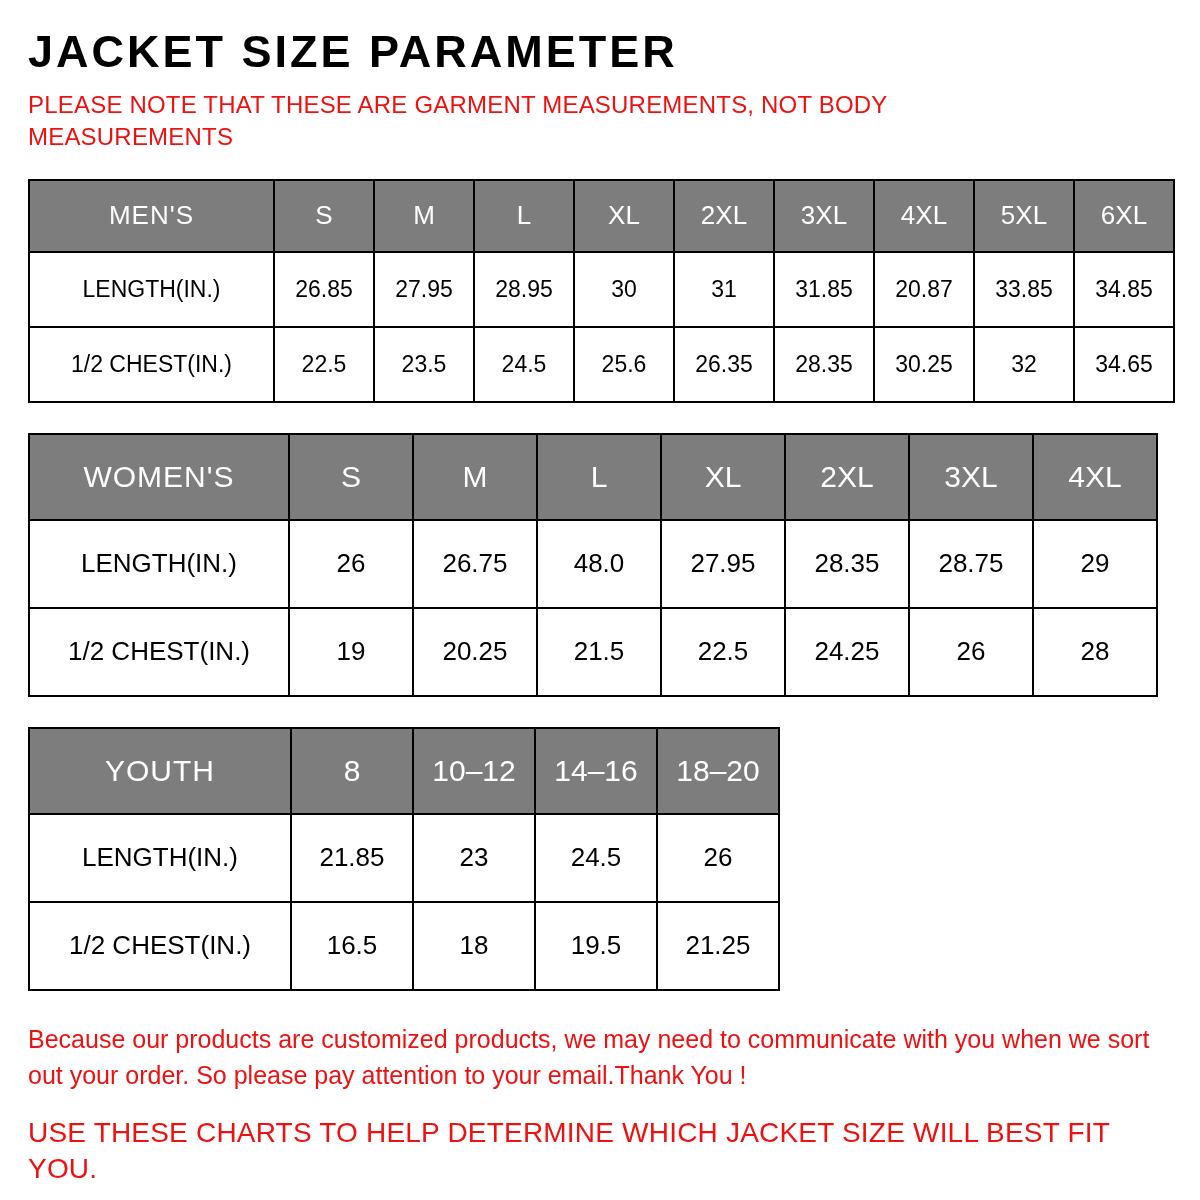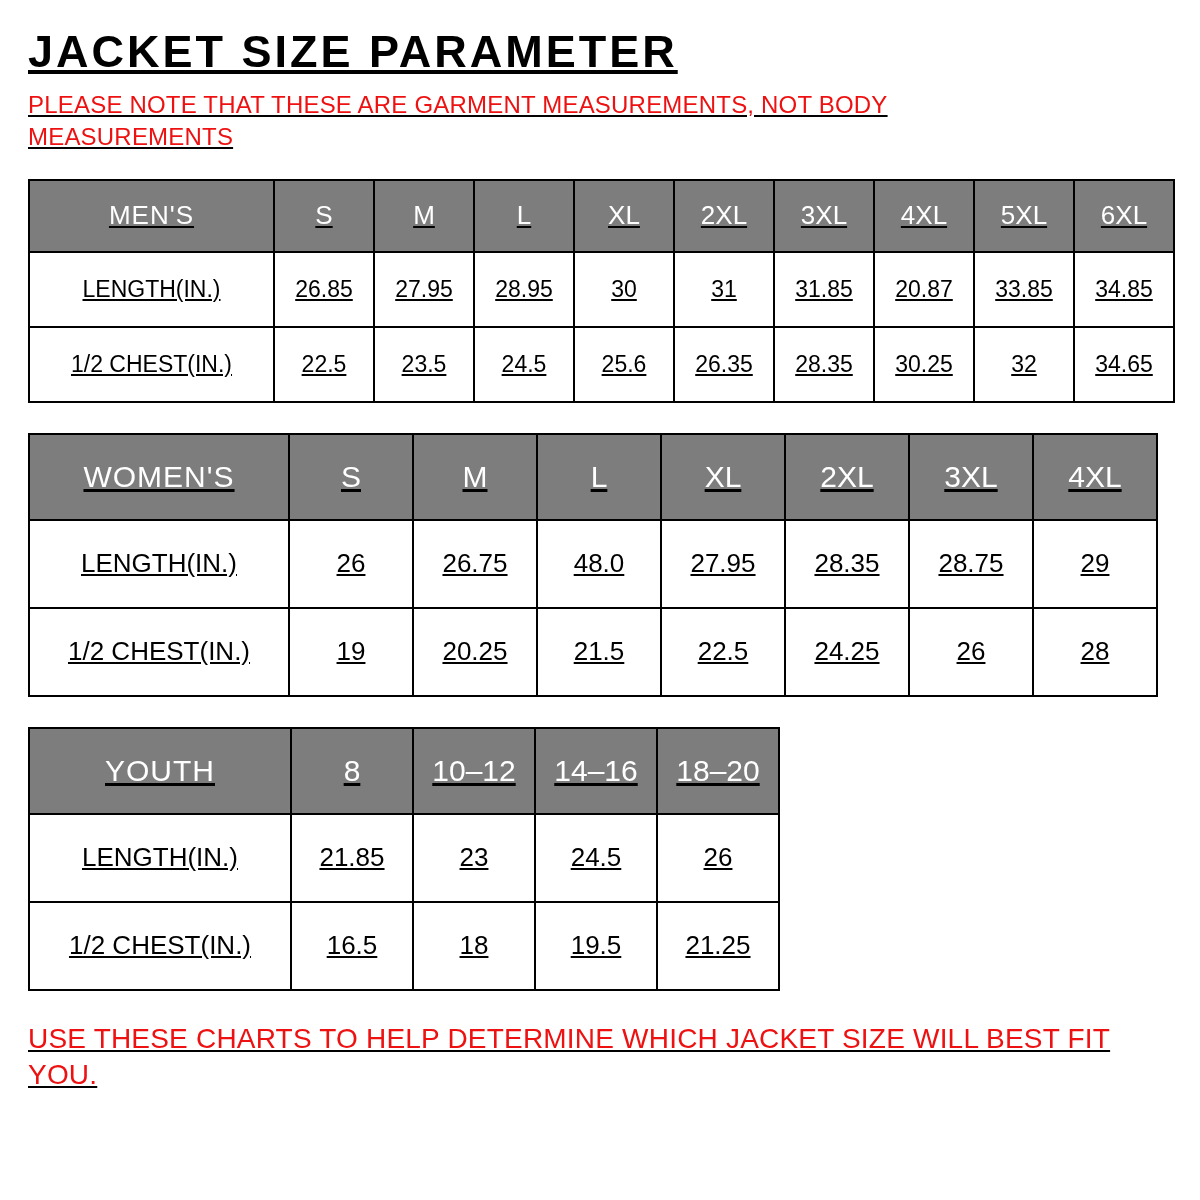--- a/index.html
+++ b/index.html
@@ -13,21 +13,20 @@
     font-family: "Liberation Sans", sans-serif;
     color: #000000;
     overflow: hidden;
   }
   .page {
     position: relative;
     width: 1200px;
     height: 1200px;
     box-sizing: border-box;
     padding: 28px 28px 0 28px;
-    text-decoration: underline;
   }
   .title {
     font-size: 45px;
     font-weight: bold;
     letter-spacing: 3px;
     line-height: 1.05;
     margin: 0 0 14px 0;
     color: #000;
   }
   .note-top {
@@ -221,15 +220,16 @@
       <tr class="data">
         <td class="label">1/2 CHEST(IN.)</td>
         <td>16.5</td>
         <td>18</td>
         <td>19.5</td>
         <td>21.25</td>
       </tr>
     </tbody>
   </table>
 
+  <p class="note-bottom-1">Because our products are customized products, we may need to communicate with you when we sort out your order. So please pay attention to your email.Thank You !</p>
   <p class="note-bottom-2">USE THESE CHARTS TO HELP DETERMINE WHICH JACKET SIZE WILL BEST FIT YOU.</p>
 
 </div>
 
 </body></html>

